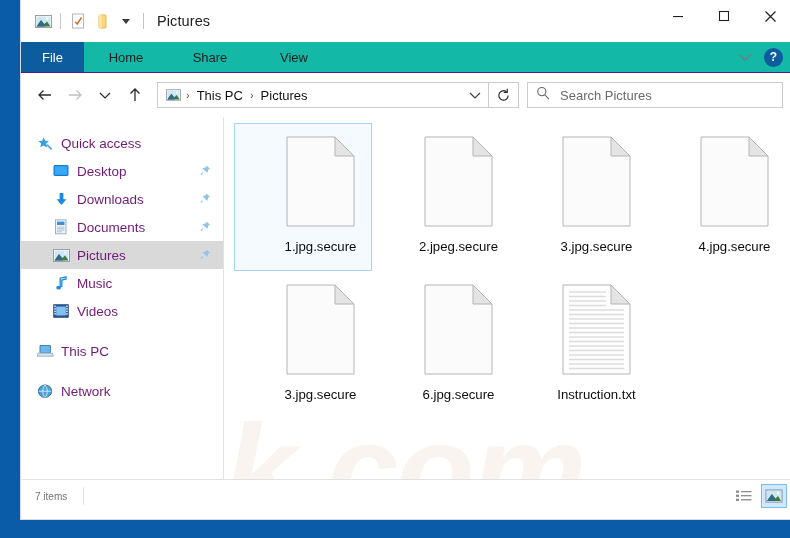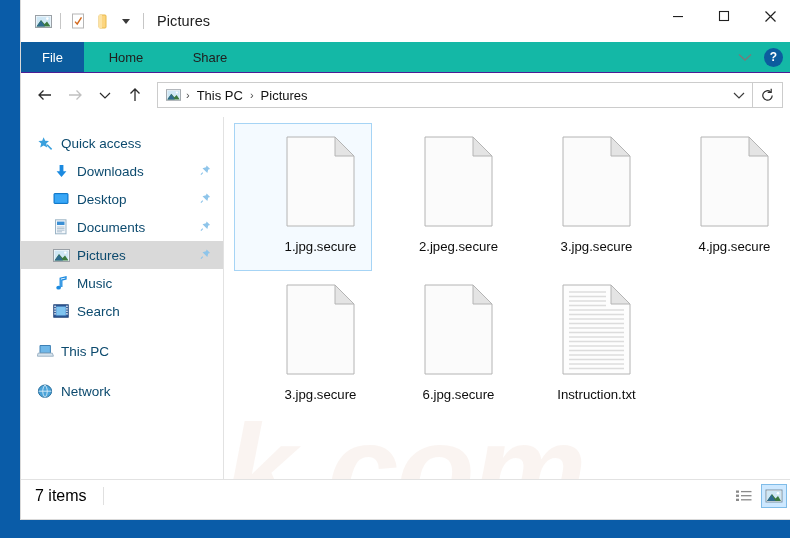--- a/index.html
+++ b/index.html
@@ -219,21 +219,21 @@
     position: relative;
     z-index: 2;
   }
   .side-item {
     height: 28px;
     display: flex;
     align-items: center;
     padding-left: 30px;
     position: relative;
     font-size: 13.5px;
-    color: #0c4a6e;
+    color: #701a75;
     box-sizing: border-box;
   }
   .side-item.root { padding-left: 14px; }
   .side-item.selected { background: #d9d9d9; }
   .side-icon {
     width: 20px;
     height: 18px;
     display: flex;
     align-items: center;
     justify-content: center;
@@ -319,22 +319,22 @@
   .statusbar {
     height: 32px;
     border-top: 1px solid #e2e2e2;
     background: #ffffff;
     display: flex;
     align-items: center;
     padding: 0 6px 0 14px;
     position: relative;
   }
   .status-text {
-    font-size: 16px;
-    color: #000000;
+    font-size: 10px;
+    color: #737373;
   }
   .status-sep {
     width: 1px;
     height: 18px;
     background: #e0e0e0;
     margin-left: 16px;
   }
   .view-btns {
     margin-left: auto;
     display: flex;
@@ -410,20 +410,21 @@
               <path d="M1.5 1.5 L11.5 11.5 M11.5 1.5 L1.5 11.5" stroke="currentColor" stroke-width="1.2"></path>
             </svg>
         </div>
       </div>
     </div>
 
     <div class="ribbonbar">
       <div class="tab-file">File</div>
       <div class="tab">Home</div>
       <div class="tab">Share</div>
+      <div class="tab">View</div>
       <div class="ribbon-right">
         <div class="chev-btn">
           <svg width="14" height="9" viewBox="0 0 14 9">
               <path d="M1 1.5 L7 7 L13 1.5" stroke="currentColor" stroke-width="1.3" fill="none"></path>
             </svg>
         </div>
         <div class="help-btn">?</div>
       </div>
     </div>
 
@@ -471,59 +472,68 @@
         </span>
       </div>
 
       <div class="refresh-btn">
         <svg width="15" height="15" viewBox="0 0 15 15">
           <path d="M12.2 7.5 A4.7 4.7 0 1 1 10.6 3.9" stroke="currentColor" stroke-width="1.2" fill="none"></path>
           <path d="M11.2 0.8 L11.2 4.4 L7.7 4.4" stroke="currentColor" stroke-width="1.2" fill="none"></path>
         </svg>
       </div>
 
+      <div class="searchbox">
+        <span>
+          <svg width="14" height="14" viewBox="0 0 14 14">
+            <circle cx="5.8" cy="5.6" r="4.1" fill="none" stroke="#6b6b6b" stroke-width="1.1"></circle>
+            <path d="M8.9 8.9 L13 13.2" stroke="#6b6b6b" stroke-width="1.1"></path>
+          </svg>
+        </span>
+        <span class="search-ph">Search Pictures</span>
+      </div>
     </div>
 
     <div class="bodyrow">
 
       <div class="sidebar">
 
         <div class="side-item root">
           <span class="side-icon">
             <svg width="16" height="15" viewBox="0 0 16 15">
               <path d="M6.6 1.2 L8.2 4.8 L12 5 L9.2 7.6 L10.2 11.4 L6.6 9.4 L3.2 11.4 L4.2 7.6 L1.4 5 L5.2 4.8 Z" fill="#3aa0dd"></path>
               <path d="M10 8.8 L14.6 13.4" stroke="#3aa0dd" stroke-width="1.5"></path>
             </svg>
           </span>
           <span class="side-label">Quick access</span>
         </div>
 
         <div class="side-item">
           <span class="side-icon">
-            <svg width="15" height="15" viewBox="0 0 15 15">
-              <path d="M5.6 1 L9.4 1 L9.4 7.2 L12.4 7.2 L7.5 13 L2.6 7.2 L5.6 7.2 Z" fill="#1b8ae0"></path>
-            </svg>
-          </span>
-          <span class="side-label">Downloads</span>
+            <svg width="16" height="14" viewBox="0 0 16 14">
+              <rect x="1" y="1.5" width="14" height="10" rx="0.6" fill="#2196f3" stroke="#1579c6"></rect>
+              <rect x="2" y="2.5" width="12" height="8" fill="#3aa7f5"></rect>
+            </svg>
+          </span>
+          <span class="side-label">Desktop</span>
           <span class="pin">
             <svg width="11" height="11" viewBox="0 0 11 11">
                 <path d="M6.6 0.9 L10.1 4.4 L8.3 5 L7.3 8.5 L2.5 3.7 L6 2.7 Z" fill="#8fc5ea"></path>
                 <path d="M2.8 8.2 L0.9 10.1" stroke="#8fc5ea" stroke-width="1.1"></path>
               </svg>
           </span>
         </div>
 
         <div class="side-item">
           <span class="side-icon">
-            <svg width="16" height="14" viewBox="0 0 16 14">
-              <rect x="1" y="1.5" width="14" height="10" rx="0.6" fill="#2196f3" stroke="#1579c6"></rect>
-              <rect x="2" y="2.5" width="12" height="8" fill="#3aa7f5"></rect>
-            </svg>
-          </span>
-          <span class="side-label">Desktop</span>
+            <svg width="15" height="15" viewBox="0 0 15 15">
+              <path d="M5.6 1 L9.4 1 L9.4 7.2 L12.4 7.2 L7.5 13 L2.6 7.2 L5.6 7.2 Z" fill="#1b8ae0"></path>
+            </svg>
+          </span>
+          <span class="side-label">Downloads</span>
           <span class="pin">
             <svg width="11" height="11" viewBox="0 0 11 11">
                 <path d="M6.6 0.9 L10.1 4.4 L8.3 5 L7.3 8.5 L2.5 3.7 L6 2.7 Z" fill="#8fc5ea"></path>
                 <path d="M2.8 8.2 L0.9 10.1" stroke="#8fc5ea" stroke-width="1.1"></path>
               </svg>
           </span>
         </div>
 
         <div class="side-item">
           <span class="side-icon">
@@ -581,21 +591,21 @@
                   <rect x="1.3" y="4.1" width="1.5" height="1.5"></rect>
                 <rect x="1.3" y="6.6" width="1.5" height="1.5"></rect>
                   <rect x="1.3" y="9.1" width="1.5" height="1.5"></rect>
                 <rect x="13.2" y="1.6" width="1.5" height="1.5"></rect>
                   <rect x="13.2" y="4.1" width="1.5" height="1.5"></rect>
                 <rect x="13.2" y="6.6" width="1.5" height="1.5"></rect>
                   <rect x="13.2" y="9.1" width="1.5" height="1.5"></rect>
               </g>
             </svg>
           </span>
-          <span class="side-label">Search</span>
+          <span class="side-label">Videos</span>
         </div>
 
         <div class="side-gap"></div>
 
         <div class="side-item root">
           <span class="side-icon">
             <svg width="17" height="14" viewBox="0 0 17 14">
               <path d="M3 1.5 L13.4 1.5 L13.4 9 L3 9 Z" fill="#6fb7e8" stroke="#3e80b5"></path>
               <path d="M1 9.2 L15.4 9.2 L16.4 12.2 L0.4 12.2 Z" fill="#d7e4ee" stroke="#9fb4c6"></path>
             </svg>

